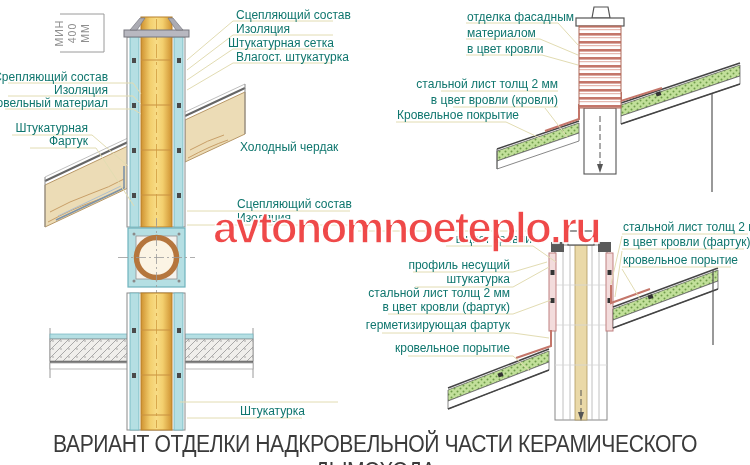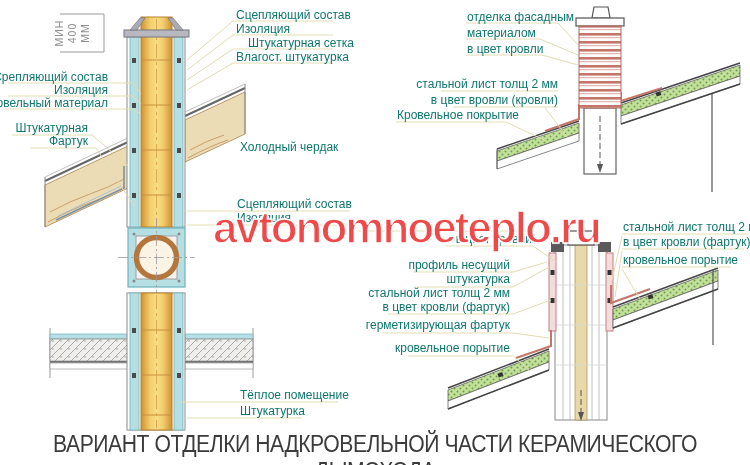--- a/index.html
+++ b/index.html
@@ -208,33 +208,32 @@
       <path d="M408,356 H513 L530,371"></path>
     </g>
   </svg>
 
   <div class="dim">МИН
 400
 ММ</div>
 
   <div class="lbl" style="left:236px;top:9px">Сцепляющий состав</div>
   <div class="lbl" style="left:236px;top:23px">Изоляция</div>
-  <div class="lbl" style="left:248px;top:37px">Штукатурная сетка</div>
+  <div class="lbl" style="left:228px;top:37px">Штукатурная сетка</div>
   <div class="lbl" style="left:236px;top:51px">Влагост. штукатурка</div>
 
   <div class="lbl r" style="right:642px;top:71px">Срепляющий состав</div>
   <div class="lbl r" style="right:642px;top:84px">Изоляция</div>
   <div class="lbl r" style="right:642px;top:97px">Кровельный материал</div>
   <div class="lbl r" style="right:662px;top:122px">Штукатурная</div>
   <div class="lbl r" style="right:662px;top:135px">Фартук</div>
 
   <div class="lbl" style="left:240px;top:141px">Холодный чердак</div>
   <div class="lbl" style="left:237px;top:198px">Сцепляющий состав</div>
   <div class="lbl" style="left:237px;top:212px">Изоляция</div>
-  <div class="lbl" style="left:240px;top:389px">Тёплое помещение</div>
   <div class="lbl" style="left:240px;top:405px">Штукатурка</div>
 
   <div class="lbl" style="left:467px;top:11px">отделка фасадным</div>
   <div class="lbl" style="left:467px;top:27px">материалом</div>
   <div class="lbl" style="left:467px;top:43px">в цвет кровли</div>
   <div class="lbl r" style="right:192px;top:78px">стальной лист толщ 2 мм</div>
   <div class="lbl r" style="right:192px;top:94px">в цвет вровли (кровли)</div>
   <div class="lbl" style="left:397px;top:109px">Кровельное покрытие</div>
 
   <div class="lbl r" style="right:218px;top:233px">в цвет кровли</div>

